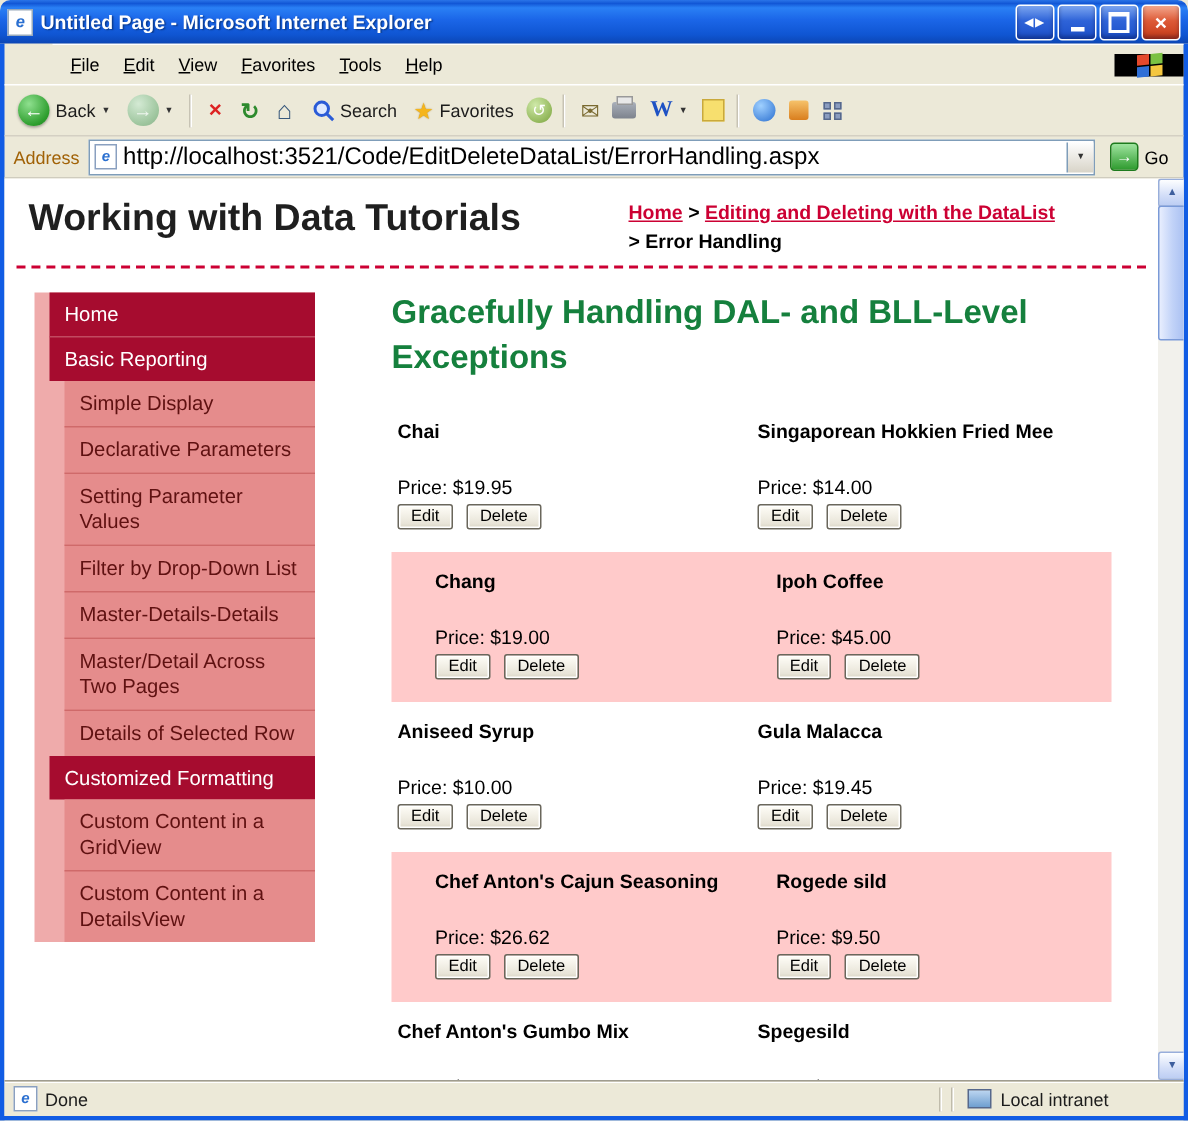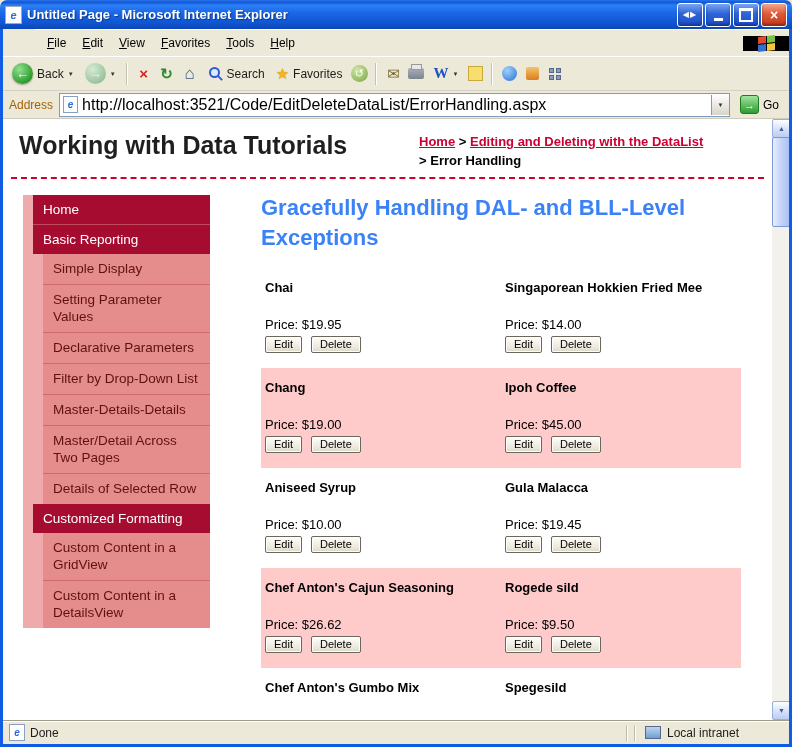--- a/index.html
+++ b/index.html
@@ -96,23 +96,23 @@
   
   .sidebar{position:absolute;left:20px;top:16px;width:187px;background:#efabab;}
   .nav-item{font-size:13.5px;line-height:17px;cursor:pointer;}
   .nav-item.section{margin-left:10px;background:#a60c2f;color:#fff;padding:6px 22px 6px 10px;}
   .nav-item.section + .nav-item.section{border-top:1px solid #c14a60;}
   .nav-item.sub{margin-left:20px;background:#e58c8c;color:#5f1111;padding:6px 10px 7px;}
   .nav-item.sub + .nav-item.sub{border-top:1px solid #cf6a6a;}
 
   
   .main{position:absolute;left:258px;top:14px;width:480px;}
-  .main-heading{font-size:22px;font-weight:bold;color:#3b82f6;line-height:1.35;width:462px;margin:0 0 16px;}
+  .main-heading{font-size:22px;font-weight:bold;color:#15803d;line-height:1.35;width:462px;margin:0 0 16px;}
   .product-row{display:flex;height:100px;}
-  .product-row.alt{background:#ffcaca;}
+  .product-row.alt{background:#ffcaca;padding-left:25px;}
   .product-cell{width:240px;padding:12px 6px 0 4px;}
   .p-name{font-size:13px;font-weight:bold;color:#000;}
   .p-price{font-size:13px;color:#000;margin-top:22px;}
   .p-actions{margin-top:4px;display:flex;gap:9px;}
   .xp-btn{font-family:"Liberation Sans",sans-serif;font-size:11px;color:#000;padding:1px 8px 2px;cursor:pointer;
     border:1px solid #6a675c;border-radius:2px;background:linear-gradient(180deg,#fffef8,#e8e4d8 80%,#d8d4c4);
     box-shadow:inset 0 0 0 1px #fff;}
 
   
   .scrollbar{position:absolute;top:0;right:0;width:17px;height:100%;background:#f2f1ec;}
@@ -260,22 +260,22 @@
           </div>
         </div>
 
         <div class="divider"></div>
 
         <div class="page-body">
           <div class="sidebar" id="sidebar">
               <div class="nav-item section">Home</div>
               <div class="nav-item section">Basic Reporting</div>
               <div class="nav-item sub">Simple Display</div>
+              <div class="nav-item sub">Declarative Parameters</div>
               <div class="nav-item sub">Setting Parameter Values</div>
-              <div class="nav-item sub">Declarative Parameters</div>
               <div class="nav-item sub">Filter by Drop-Down List</div>
               <div class="nav-item sub">Master-Details-Details</div>
               <div class="nav-item sub">Master/Detail Across Two Pages</div>
               <div class="nav-item sub">Details of Selected Row</div>
               <div class="nav-item section">Customized Formatting</div>
               <div class="nav-item sub">Custom Content in a GridView</div>
               <div class="nav-item sub">Custom Content in a DetailsView</div>
             </div>
           <div class="main">
             <div class="main-heading">Gracefully Handling DAL- and BLL-Level Exceptions</div>

